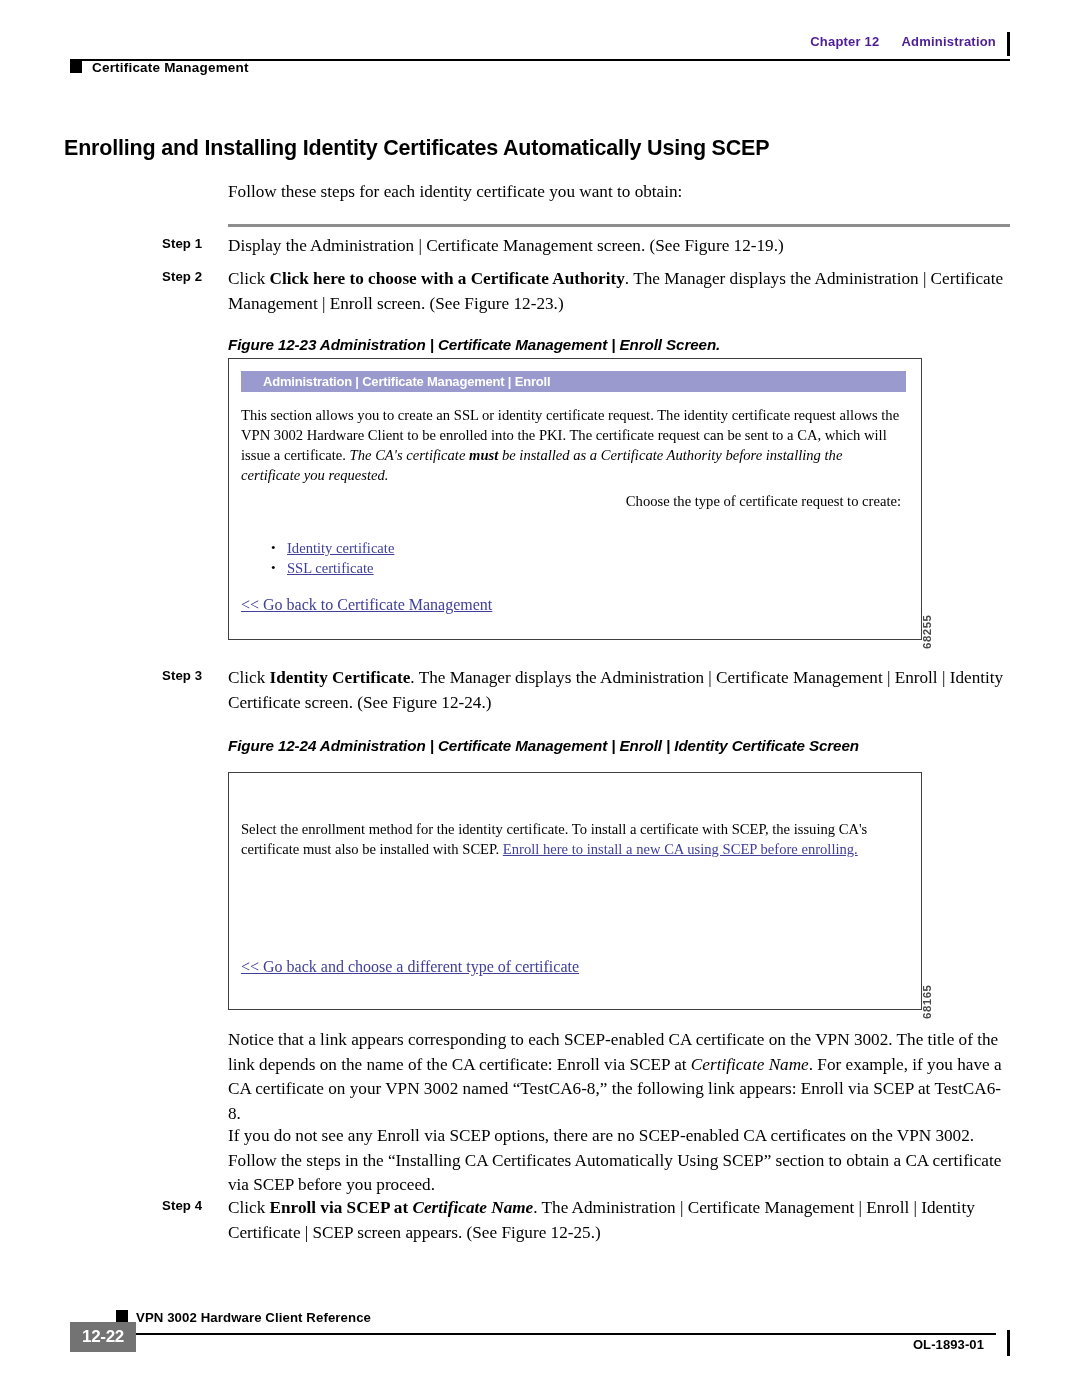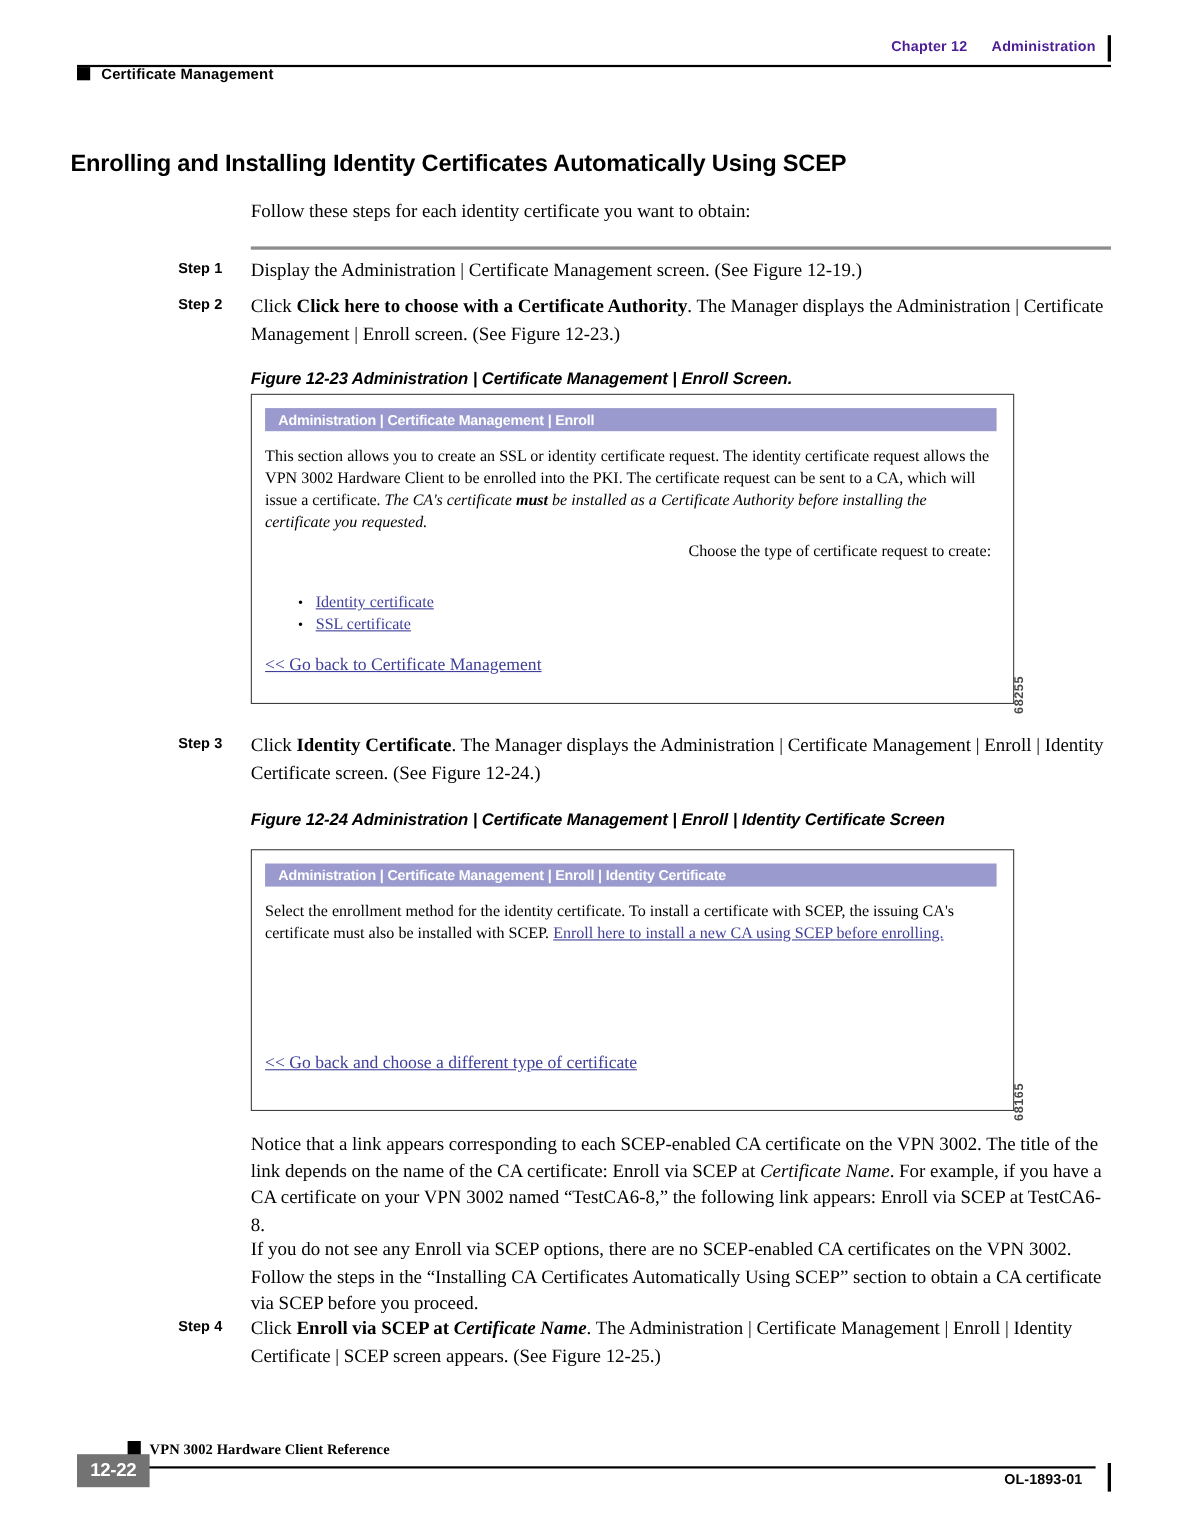--- a/index.html
+++ b/index.html
@@ -153,21 +153,21 @@
     background: #ffffff;
   }
   .fig-titlebar {
     position: absolute;
     left: 12px;
     top: 12px;
     height: 21px;
     background: #9a9ace;
     display: flex;
     align-items: center;
-    padding-left: 12px;
+    padding-left: 22px;
     box-sizing: border-box;
   }
   .fig-titlebar span {
     font-family: "Liberation Sans", sans-serif;
     font-weight: bold;
     font-size: 13px;
     color: #ffffff;
     letter-spacing: -0.2px;
     white-space: nowrap;
   }
@@ -237,21 +237,21 @@
     left: 46px;
     top: 0px;
     width: 12px;
     height: 16px;
     background: #000;
   }
   .ftr-booktitle {
     position: absolute;
     left: 66px;
     top: 0px;
-    font-family: Liberation Serif, serif;
+    font-family: Liberation Sans, sans-serif;
     font-weight: bold;
     font-size: 13.2px;
     letter-spacing: 0.1px;
     white-space: nowrap;
   }
   .ftr-rule {
     position: absolute;
     left: 0px;
     right: 14px;
     top: 23px;
@@ -341,23 +341,20 @@
 </div>
 
 <div class="step-block" style="top:666px;">
   <div class="step-label">Step 3</div>
   <div class="step-text"><span>Click </span><span class="b">Identity Certificate</span><span>. The Manager displays the Administration | Certificate Management | Enroll | Identity Certificate screen. (See Figure 12-24.)</span></div>
 </div>
 
 <div class="fig-caption" style="top:737px;">Figure 12-24 Administration | Certificate Management | Enroll | Identity Certificate Screen</div>
 
 <div class="figure-box" style="left:228px; top:772px; width:694px; height:238px;">
-  <div class="fig-titlebar" style="width:665px;">
-    <span>Administration | Certificate Management | Enroll | Identity Certificate</span>
-  </div>
   <div class="fig-para" style="left:12px; top:46px; width:665px;"><span>Select the enrollment method for the identity certificate. To install a certificate with SCEP, the issuing CA's certificate must also be installed with SCEP. </span><span class="fig-link">Enroll here to install a new CA using SCEP before enrolling.</span></div>
   <div class="fig-goback" style="left:12px; top:185px;">&lt;&lt; Go back and choose a different type of certificate</div>
   <div class="fig-id" style="left:704px; top:234px;">68165</div>
 </div>
 
 <div class="body-col" style="top:1028px;"><span>Notice that a link appears corresponding to each SCEP-enabled CA certificate on the VPN 3002. The title of the link depends on the name of the CA certificate: Enroll via SCEP at </span><span class="i">Certificate Name</span><span>. For example, if you have a CA certificate on your VPN 3002 named “TestCA6-8,” the following link appears: Enroll via SCEP at TestCA6-8.</span></div>
 
 <div class="body-col" style="top:1124px;">If you do not see any Enroll via SCEP options, there are no SCEP-enabled CA certificates on the VPN 3002. Follow the steps in the “Installing CA Certificates Automatically Using SCEP” section to obtain a CA certificate via SCEP before you proceed.</div>
 
 <div class="step-block" style="top:1196px;">

